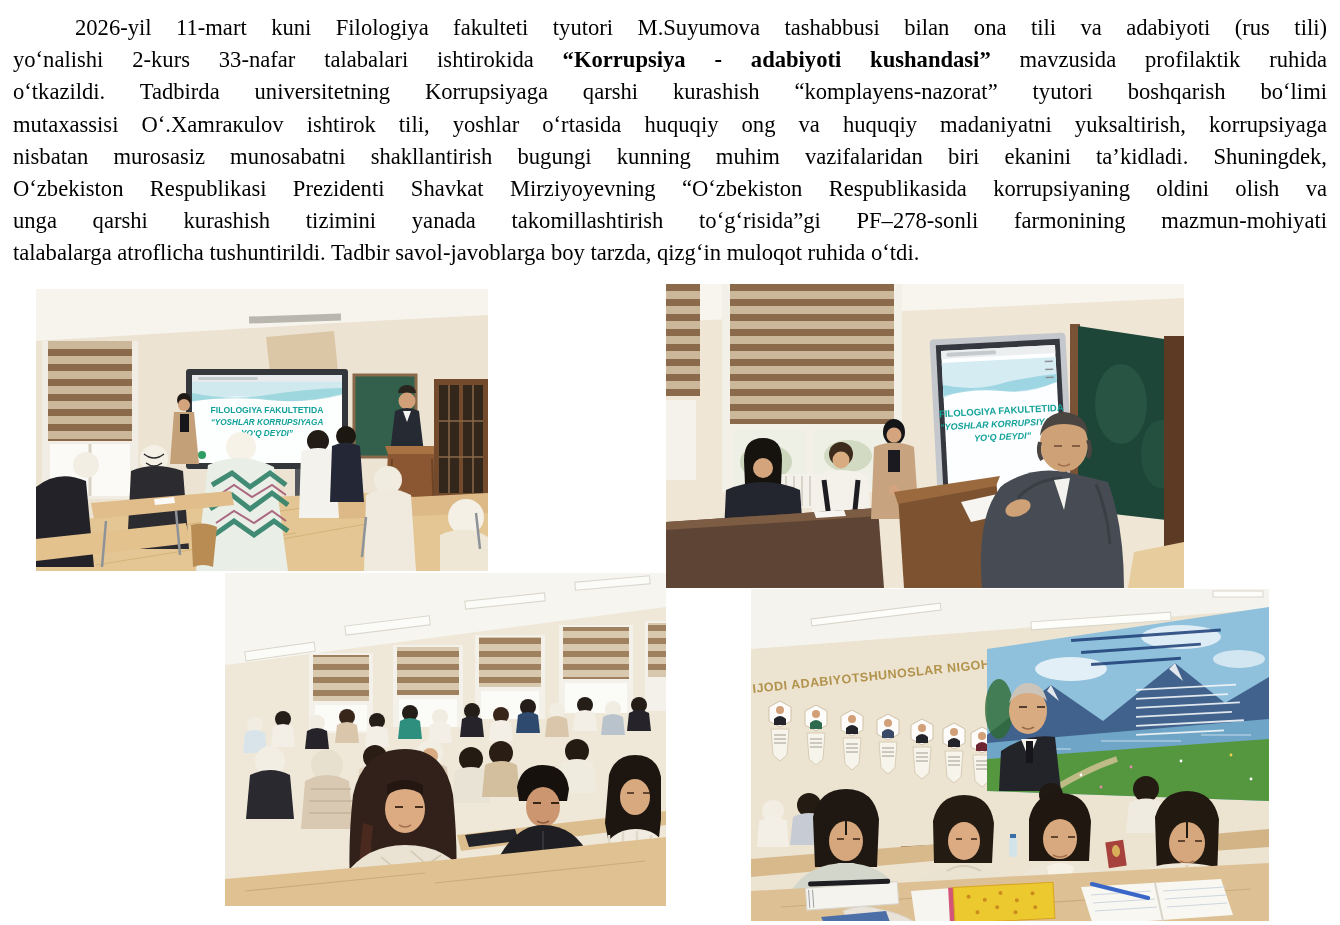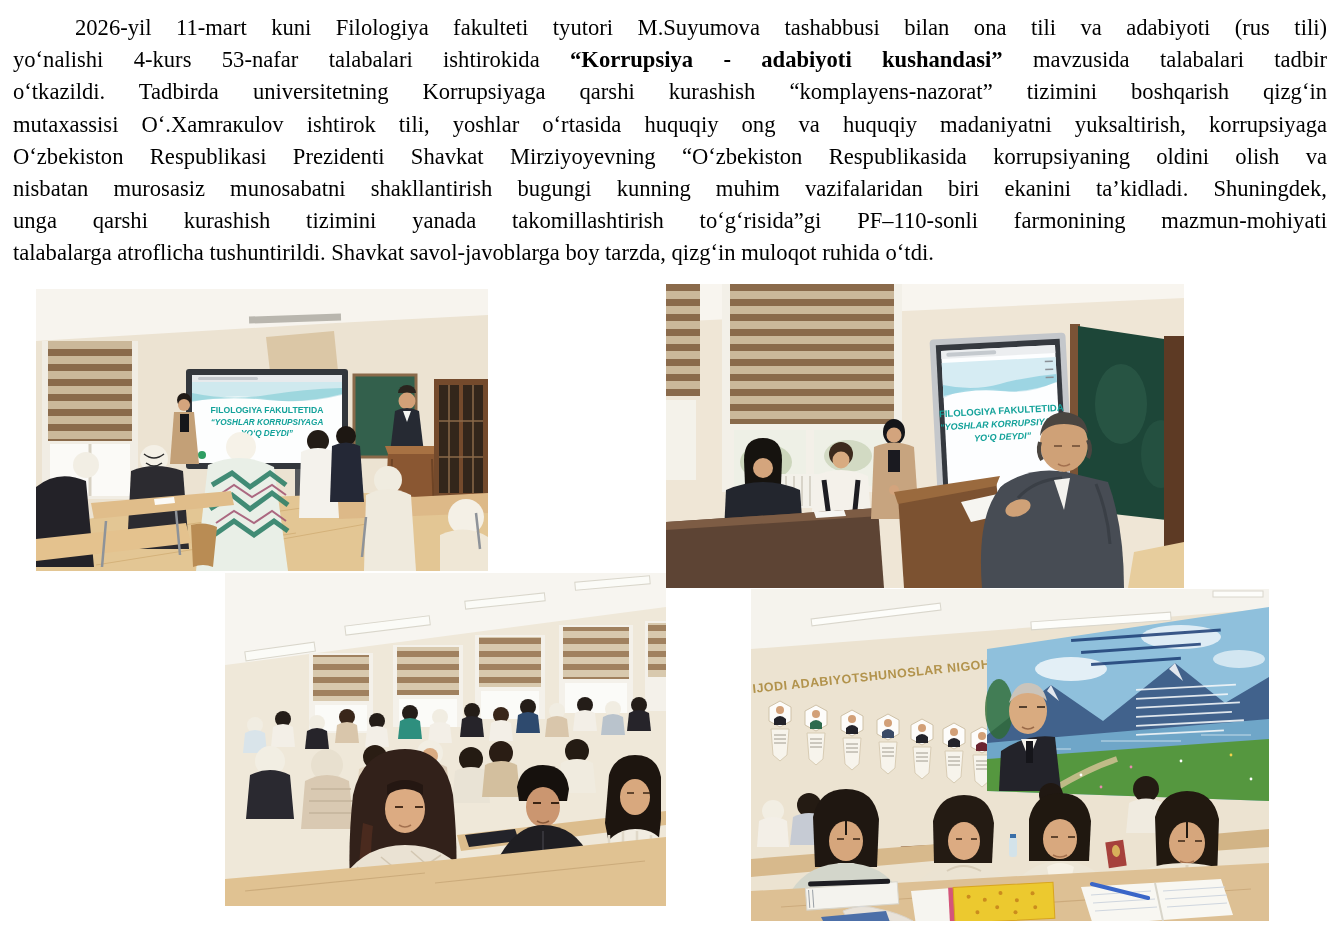--- a/index.html
+++ b/index.html
@@ -19,27 +19,27 @@
   #photo4{left:735px;top:573px;width:518px;height:336px;}
   text{font-family:"Liberation Sans","DejaVu Sans",sans-serif;}
 </style>
 </head>
 <body>
 
 <div id="page">
 
   <div id="paragraph">
       <div class="tline indent"><span>2026-yil 11-mart kuni Filologiya fakulteti tyutori M.Suyumova tashabbusi bilan ona tili va adabiyoti (rus tili)</span></div>
-      <div class="tline"><span>yoʻnalishi 4-kurs 53-nafar talabalari ishtirokida </span><span class="bold">“Korrupsiya - adabiyoti kushandasi”</span><span> mavzusida talabalari tadbir</span></div>
-      <div class="tline"><span>oʻtkazildi. Tadbirda universitetning Korrupsiyaga qarshi kurashish “komplayens-nazorat” tizimini boshqarish qizgʻin</span></div>
+      <div class="tline"><span>yoʻnalishi 2-kurs 33-nafar talabalari ishtirokida </span><span class="bold">“Korrupsiya - adabiyoti kushandasi”</span><span> mavzusida profilaktik ruhida</span></div>
+      <div class="tline"><span>oʻtkazildi. Tadbirda universitetning Korrupsiyaga qarshi kurashish “komplayens-nazorat” tyutori boshqarish boʻlimi</span></div>
       <div class="tline"><span>mutaxassisi Oʻ.Xamraкulov ishtirok tili, yoshlar oʻrtasida huquqiy ong va huquqiy madaniyatni yuksaltirish, korrupsiyaga</span></div>
+      <div class="tline"><span>nisbatan murosasiz munosabatni shakllantirish bugungi kunning muhim vazifalaridan biri ekanini ta’kidladi. Shuningdek,</span></div>
       <div class="tline"><span>Oʻzbekiston Respublikasi Prezidenti Shavkat Mirziyoyevning “Oʻzbekiston Respublikasida korrupsiyaning oldini olish va</span></div>
-      <div class="tline"><span>nisbatan murosasiz munosabatni shakllantirish bugungi kunning muhim vazifalaridan biri ekanini ta’kidladi. Shuningdek,</span></div>
-      <div class="tline"><span>unga qarshi kurashish tizimini yanada takomillashtirish toʻgʻrisida”gi PF–110-sonli farmonining mazmun-mohiyati</span></div>
-      <div class="tline last"><span>talabalarga atroflicha tushuntirildi. Shavkat savol-javoblarga boy tarzda, qizgʻin muloqot ruhida oʻtdi.</span></div>
+      <div class="tline"><span>unga qarshi kurashish tizimini yanada takomillashtirish toʻgʻrisida”gi PF–278-sonli farmonining mazmun-mohiyati</span></div>
+      <div class="tline last"><span>talabalarga atroflicha tushuntirildi. Tadbir savol-javoblarga boy tarzda, qizgʻin muloqot ruhida oʻtdi.</span></div>
     </div>
 
   <svg width="0" height="0" style="position:absolute" aria-hidden="true">
     <defs>
       <pattern id="blindA" patternUnits="userSpaceOnUse" width="20" height="15">
         <rect width="20" height="15" fill="#cbb89a"></rect>
           <rect width="20" height="7" fill="#8a6a4b"></rect>
       </pattern>
       <pattern id="blindB" patternUnits="userSpaceOnUse" width="20" height="13">
         <rect width="20" height="13" fill="#d8c9ae"></rect>

